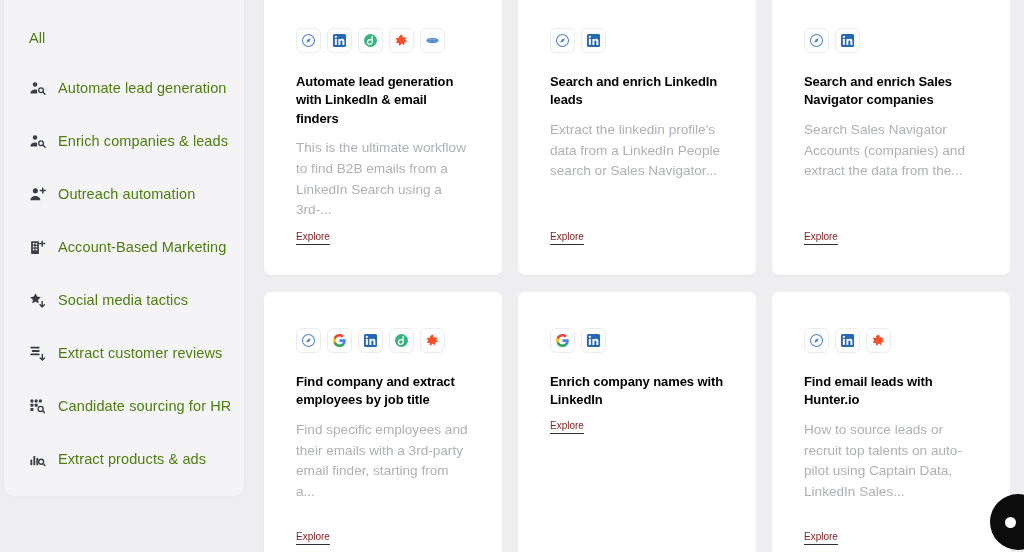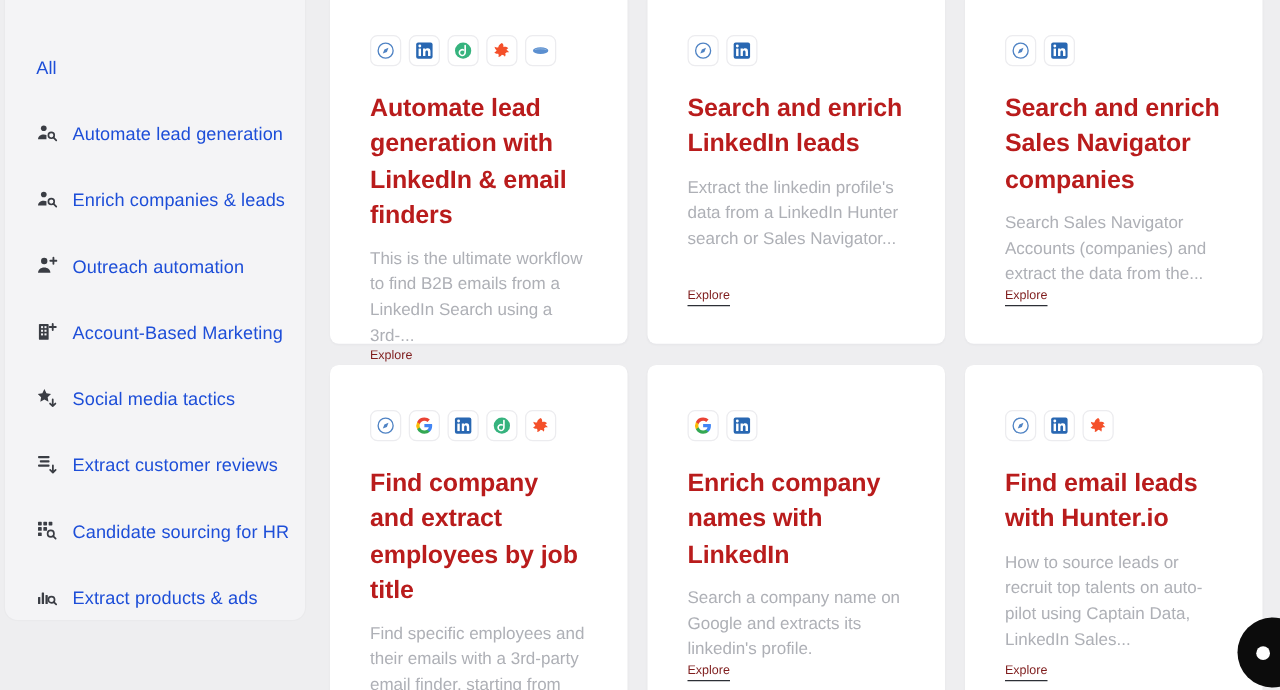--- a/index.html
+++ b/index.html
@@ -33,25 +33,25 @@
     padding: 0;
     box-sizing: border-box;
   }
   .nav-list {
     list-style: none;
     margin: 0;
     padding: 26px 0 0 0;
   }
   .nav-item {
     display: flex;
-    align-items: flex-end;
+    align-items: center;
     height: 53px;
     padding: 0 18px 0 24px;
     cursor: pointer;
-    color: #1d4ed8;
+    color: #4d7c0f;
     font-size: 14.5px;
     letter-spacing: 0.1px;
     white-space: nowrap;
   }
   .nav-item.first {
     height: 48px;
     padding-left: 25px;
   }
   .nav-icon {
     width: 18px;
@@ -99,24 +99,24 @@
     border-radius: 6px;
     background: #ffffff;
     border: 1px solid #ececef;
     display: flex;
     align-items: center;
     justify-content: center;
     box-sizing: border-box;
   }
   .icon-chip svg { display: block; }
   .card-title {
-    font-size: 20px;
+    font-size: 13px;
     font-weight: bold;
     line-height: 1.42;
-    color: #b91c1c;
+    color: #000000;
     margin: 0 0 10px 0;
     letter-spacing: -0.1px;
   }
   .card-desc {
     font-size: 13.6px;
     line-height: 1.52;
     color: #aeb0b6;
     margin: 0;
     flex: 1 1 auto;
   }
@@ -321,21 +321,21 @@
         <span class="icon-chip">
           <svg width="15" height="15" viewBox="0 0 24 24">
               <rect x="1.5" y="1.5" width="21" height="21" rx="2.6" fill="#2867b2"></rect>
               <rect x="4.6" y="9.4" width="3.1" height="9.6" fill="#fff"></rect>
               <circle cx="6.15" cy="6.1" r="1.85" fill="#fff"></circle>
               <path d="M10.3 9.4h3v1.3c.5-.9 1.6-1.6 3.1-1.6 2.5 0 3.4 1.5 3.4 4.2V19h-3.1v-5c0-1.4-.5-2.2-1.7-2.2-1.1 0-1.7.8-1.7 2.2v5h-3z" fill="#fff"></path>
             </svg>
         </span>
       </div>
       <h3 class="card-title">Search and enrich LinkedIn leads</h3>
-      <p class="card-desc">Extract the linkedin profile's data from a LinkedIn Hunter search or Sales Navigator...</p>
+      <p class="card-desc">Extract the linkedin profile's data from a LinkedIn People search or Sales Navigator...</p>
       <a class="card-link" href="#">Explore</a>
     </article>
 
     <article class="card">
       <div class="card-icons">
         <span class="icon-chip">
           <svg width="15" height="15" viewBox="0 0 24 24">
               <circle cx="12" cy="12" r="9.6" fill="none" stroke="#4f83c4" stroke-width="1.7"></circle>
               <path d="M15.6 8.4l-2 5.2-5.2 2 2-5.2z" fill="#4f83c4"></path>
             </svg>
@@ -408,21 +408,20 @@
         <span class="icon-chip">
           <svg width="15" height="15" viewBox="0 0 24 24">
               <rect x="1.5" y="1.5" width="21" height="21" rx="2.6" fill="#2867b2"></rect>
               <rect x="4.6" y="9.4" width="3.1" height="9.6" fill="#fff"></rect>
               <circle cx="6.15" cy="6.1" r="1.85" fill="#fff"></circle>
               <path d="M10.3 9.4h3v1.3c.5-.9 1.6-1.6 3.1-1.6 2.5 0 3.4 1.5 3.4 4.2V19h-3.1v-5c0-1.4-.5-2.2-1.7-2.2-1.1 0-1.7.8-1.7 2.2v5h-3z" fill="#fff"></path>
             </svg>
         </span>
       </div>
       <h3 class="card-title">Enrich company names with LinkedIn</h3>
-      <p class="card-desc">Search a company name on Google and extracts its linkedin's profile.</p>
       <a class="card-link" href="#">Explore</a>
     </article>
 
     <article class="card">
       <div class="card-icons">
         <span class="icon-chip">
           <svg width="15" height="15" viewBox="0 0 24 24">
               <circle cx="12" cy="12" r="9.6" fill="none" stroke="#4f83c4" stroke-width="1.7"></circle>
               <path d="M15.6 8.4l-2 5.2-5.2 2 2-5.2z" fill="#4f83c4"></path>
             </svg>

